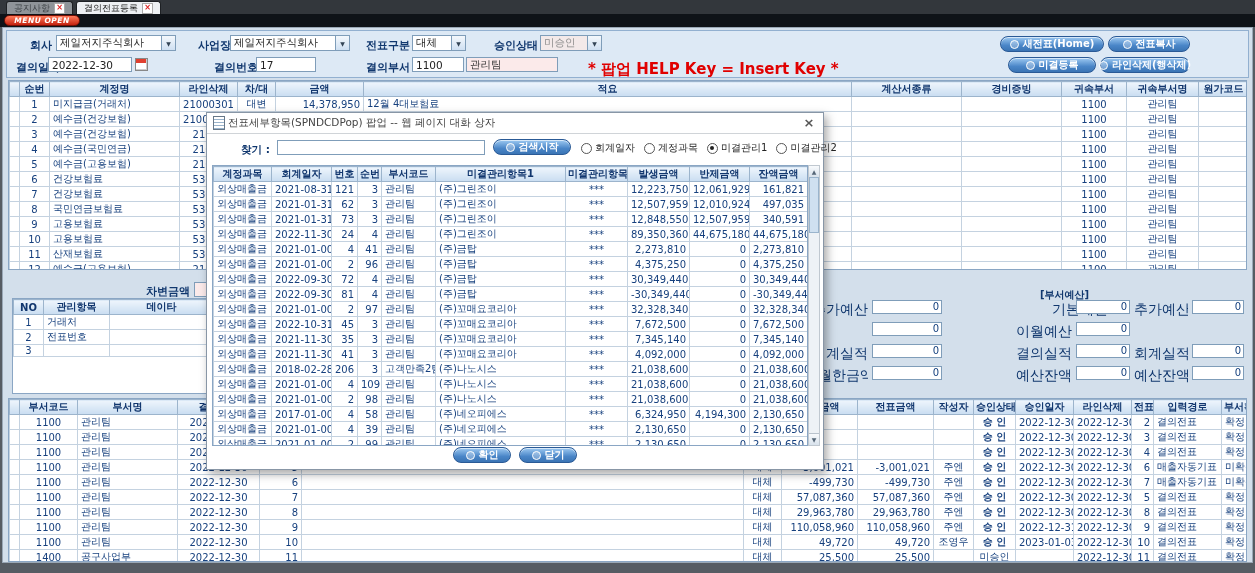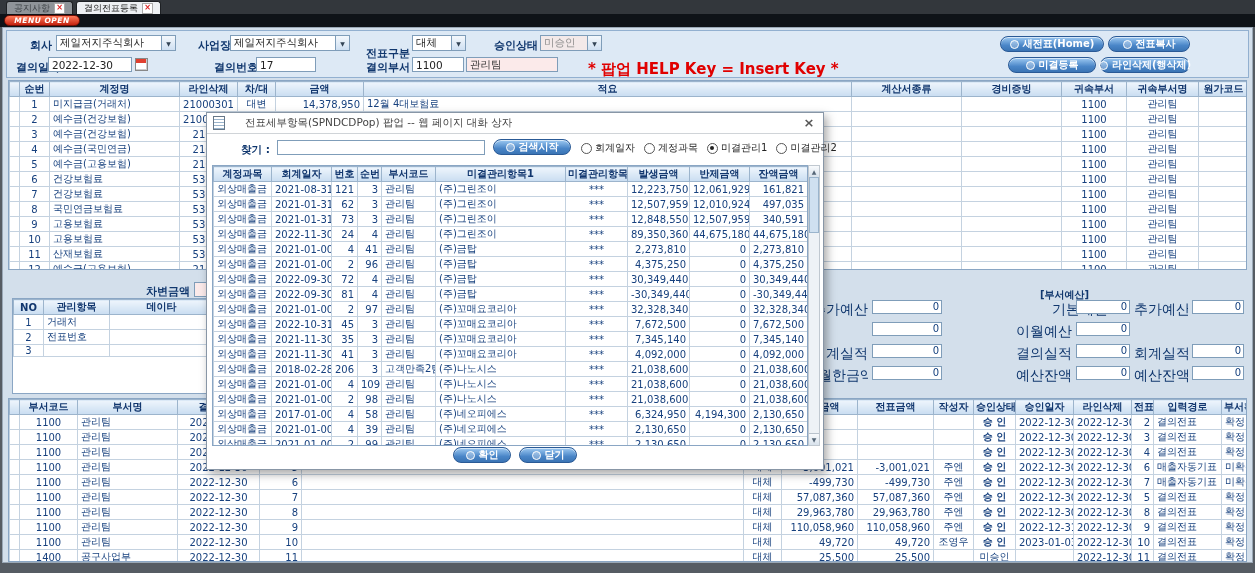--- a/index.html
+++ b/index.html
@@ -65,21 +65,21 @@
   td.green{color:#0c7c12;font-weight:bold}
   
   .btitle{position:absolute;font-size:10px;font-weight:bold;color:#10376e;white-space:nowrap}
   .blabel{position:absolute;font-size:14px;color:#10376e;text-align:right;white-space:nowrap;overflow:hidden}
   .bbox{position:absolute;height:14px;border:1px solid #7f9db9;background:#fff;font-size:10px;
         color:#14407e;text-align:right;padding:0 2px;box-sizing:border-box;line-height:12px}
   
   .dlg{position:absolute;left:206px;top:112px;width:618px;height:358px;background:#fff;
        border:1px solid #8896a6;box-shadow:3px 4px 9px rgba(0,0,0,.35);z-index:60;box-sizing:border-box}
   .dlg-title{height:20px;border-bottom:1px solid #d0d4d8;display:flex;align-items:center;
-             padding:0 6px;gap:20px;background:#fff}
+             padding:0 6px;gap:3px;background:#fff}
   .dicon{width:10px;height:12px;border:1px solid #678;flex:none;
          background:repeating-linear-gradient(180deg,#fff 0,#fff 2px,#9ab4cc 2px,#9ab4cc 3px)}
   .dtext{font-size:10.5px;color:#444;flex:1;white-space:nowrap;overflow:hidden}
   .dclose{font-size:13px;color:#555;width:16px;text-align:center;font-weight:bold;line-height:14px}
   .slabel{position:absolute;left:34px;top:30px;font-size:10.5px;color:#10376e;font-weight:bold}
   .sinput{position:absolute;left:70px;top:27px;width:208px;height:15px;border:1px solid #7f9db9;
           font-size:10px;padding:0 2px;box-sizing:border-box;font-family:inherit}
   #radio-group{position:absolute;left:374px;top:28px;display:flex;gap:9px;align-items:center}
   .ritem{display:flex;align-items:center;gap:3px}
   .rcirc{width:9px;height:9px;border:1px solid #555;border-radius:50%;background:#fff;position:relative;flex:none}
@@ -116,21 +116,21 @@
 <span class="flabel" style="left:30px;top:38px">회사</span>
 <div class="combo" style="left:56px;top:35px;width:120px">
   <span class="cval">제일저지주식회사</span>
   <span class="carrow">▼</span>
 </div>
 <span class="flabel" style="left:198px;top:38px">사업장</span>
 <div class="combo" style="left:230px;top:35px;width:120px">
   <span class="cval">제일저지주식회사</span>
   <span class="carrow">▼</span>
 </div>
-<span class="flabel" style="left:366px;top:46px">전표구분</span>
+<span class="flabel" style="left:366px;top:38px">전표구분</span>
 <div class="combo" style="left:412px;top:35px;width:54px">
   <span class="cval">대체</span>
   <span class="carrow">▼</span>
 </div>
 <span class="flabel" style="left:494px;top:38px">승인상태</span>
 <div class="combo disabled" style="left:540px;top:35px;width:62px">
   <span class="cval">미승인</span>
   <span class="carrow">▼</span>
 </div>
 <div class="pill" style="left:1000px;top:36px;width:104px">

